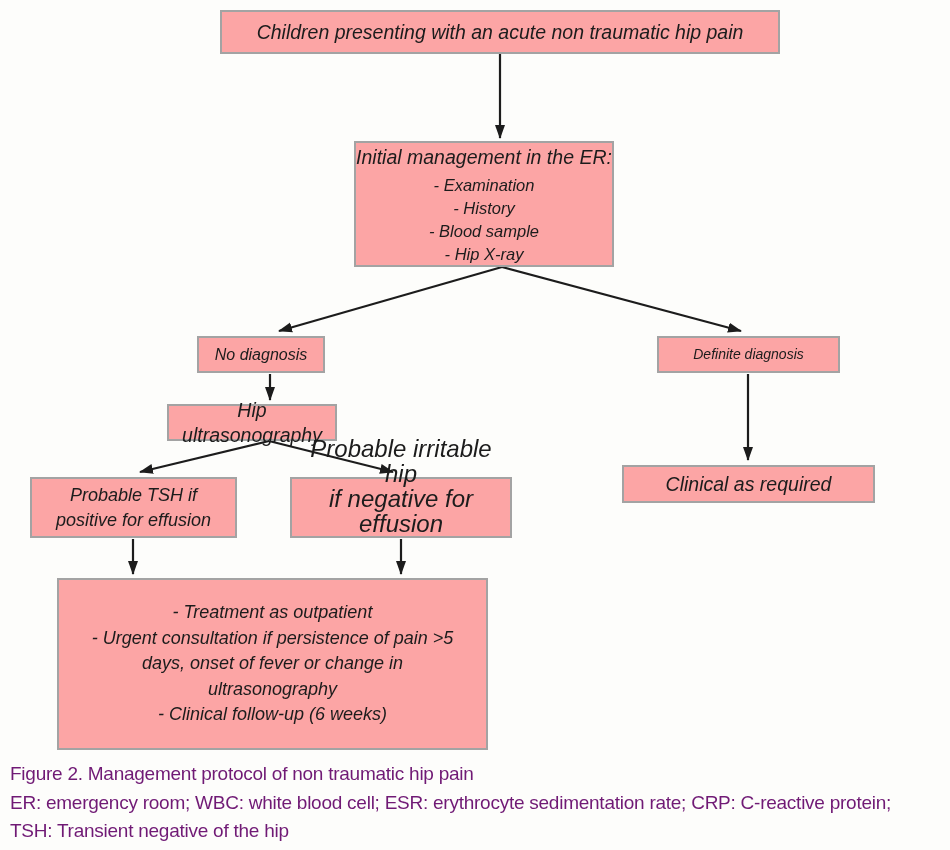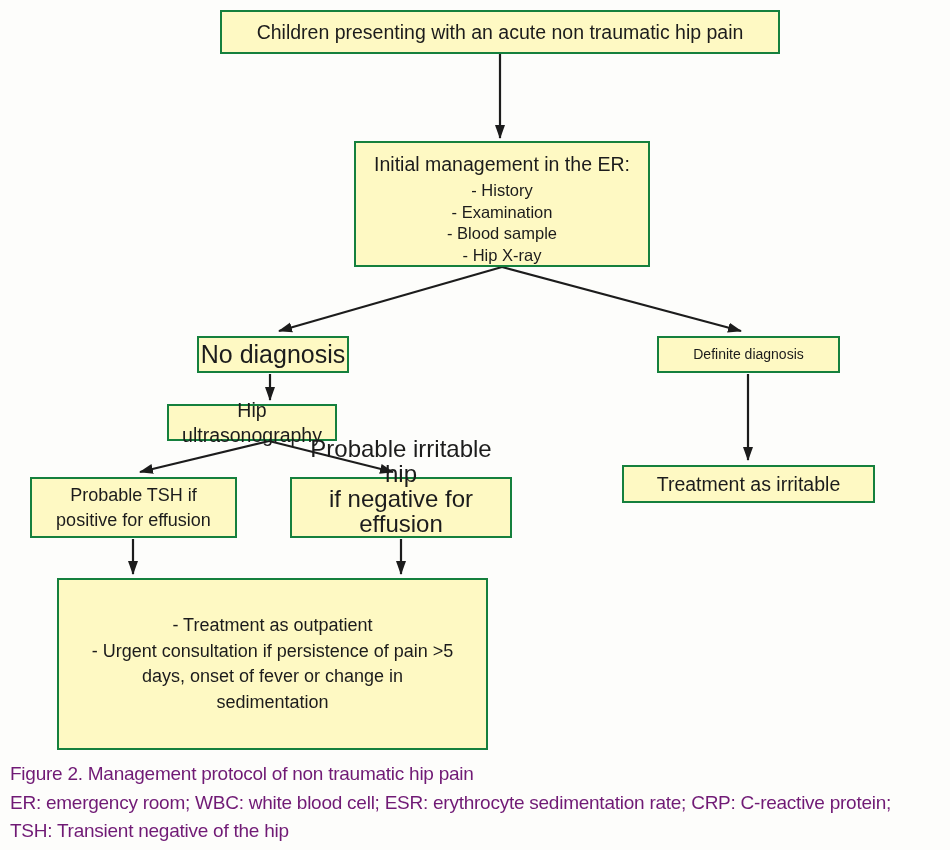--- a/index.html
+++ b/index.html
@@ -12,36 +12,37 @@
     width: 950px;
     height: 850px;
     background: #fdfdfb;
     font-family: "Liberation Sans", "DejaVu Sans", sans-serif;
     color: #1c1c1c;
     overflow: hidden;
   }
   .node {
     position: absolute;
     box-sizing: border-box;
-    border: 2px solid #15803d;
-    background: #fef9c3;
+    border: 2px solid #a3a3a3;
+    background: #fca5a5;
     display: flex;
     flex-direction: column;
     align-items: center;
     justify-content: center;
     text-align: center;
     line-height: 1.25;
+    font-style: italic;
   }
   .node .line { width: 100%; }
 
   #node-presenting      { left: 220px; top: 10px;  width: 560px; height: 44px; font-size: 19.5px; }
-  #node-initial         { left: 354px; top: 141px; width: 296px; height: 126px; justify-content: center; padding-top: 8px; }
+  #node-initial         { left: 354px; top: 141px; width: 260px; height: 126px; justify-content: space-between; }
   #node-initial .title  { font-size: 19.5px; line-height: 28px; margin-bottom: 2px; }
   #node-initial .item   { font-size: 16.5px; line-height: 21.5px; }
-  #node-no-diagnosis    { left: 197px; top: 336px; width: 152px; height: 37px; font-size: 25px; }
+  #node-no-diagnosis    { left: 197px; top: 336px; width: 128px; height: 37px; font-size: 16px; }
   #node-definite        { left: 657px; top: 336px; width: 183px; height: 37px; font-size: 14px; }
   #node-hip-us          { left: 167px; top: 404px; width: 170px; height: 37px; font-size: 19.5px; }
   #node-probable-tsh    { left: 30px;  top: 477px; width: 207px; height: 61px; font-size: 18px; line-height: 25px; }
   #node-probable-irr    { left: 290px; top: 477px; width: 222px; height: 61px; font-size: 24px; line-height: 25px; justify-content: flex-end; }
   #node-outcome         { left: 57px;  top: 578px; width: 431px; height: 172px; font-size: 18px; line-height: 25.5px; }
   #node-treatment-req   { left: 622px; top: 465px; width: 253px; height: 38px; font-size: 19.5px; }
 
   #connectors {
     position: absolute;
     left: 0; top: 0;
@@ -86,22 +87,22 @@
     <line x1="401" y1="539" x2="401" y2="574" marker-end="url(#arrow)"></line>
     <line x1="748" y1="374" x2="748" y2="460" marker-end="url(#arrow)"></line>
   </svg>
 
   <div class="node" id="node-presenting">
     <div class="line">Children presenting with an acute non traumatic hip pain</div>
   </div>
 
   <div class="node" id="node-initial">
     <div class="line title">Initial management in the ER:</div>
+    <div class="line item">- Examination</div>
     <div class="line item">- History</div>
-    <div class="line item">- Examination</div>
     <div class="line item">- Blood sample</div>
     <div class="line item">- Hip X-ray</div>
   </div>
 
   <div class="node" id="node-no-diagnosis">
     <div class="line">No diagnosis</div>
   </div>
 
   <div class="node" id="node-definite">
     <div class="line">Definite diagnosis</div>
@@ -118,25 +119,26 @@
 
   <div class="node" id="node-probable-irr">
     <div class="line">Probable irritable hip</div>
     <div class="line">if negative for effusion</div>
   </div>
 
   <div class="node" id="node-outcome">
     <div class="line">- Treatment as outpatient</div>
     <div class="line">- Urgent consultation if persistence of pain &gt;5</div>
     <div class="line">days, onset of fever or change in</div>
-    <div class="line">sedimentation</div>
+    <div class="line">ultrasonography</div>
+    <div class="line">- Clinical follow-up (6 weeks)</div>
   </div>
 
   <div class="node" id="node-treatment-req">
-    <div class="line">Treatment as irritable</div>
+    <div class="line">Clinical as required</div>
   </div>
 
   <div id="caption">
     <div>Figure 2. Management protocol of non traumatic hip pain</div>
     <div>ER: emergency room; WBC: white blood cell; ESR: erythrocyte sedimentation rate; CRP: C-reactive protein;</div>
     <div>TSH: Transient negative of the hip</div>
   </div>
 
 </div>
 

